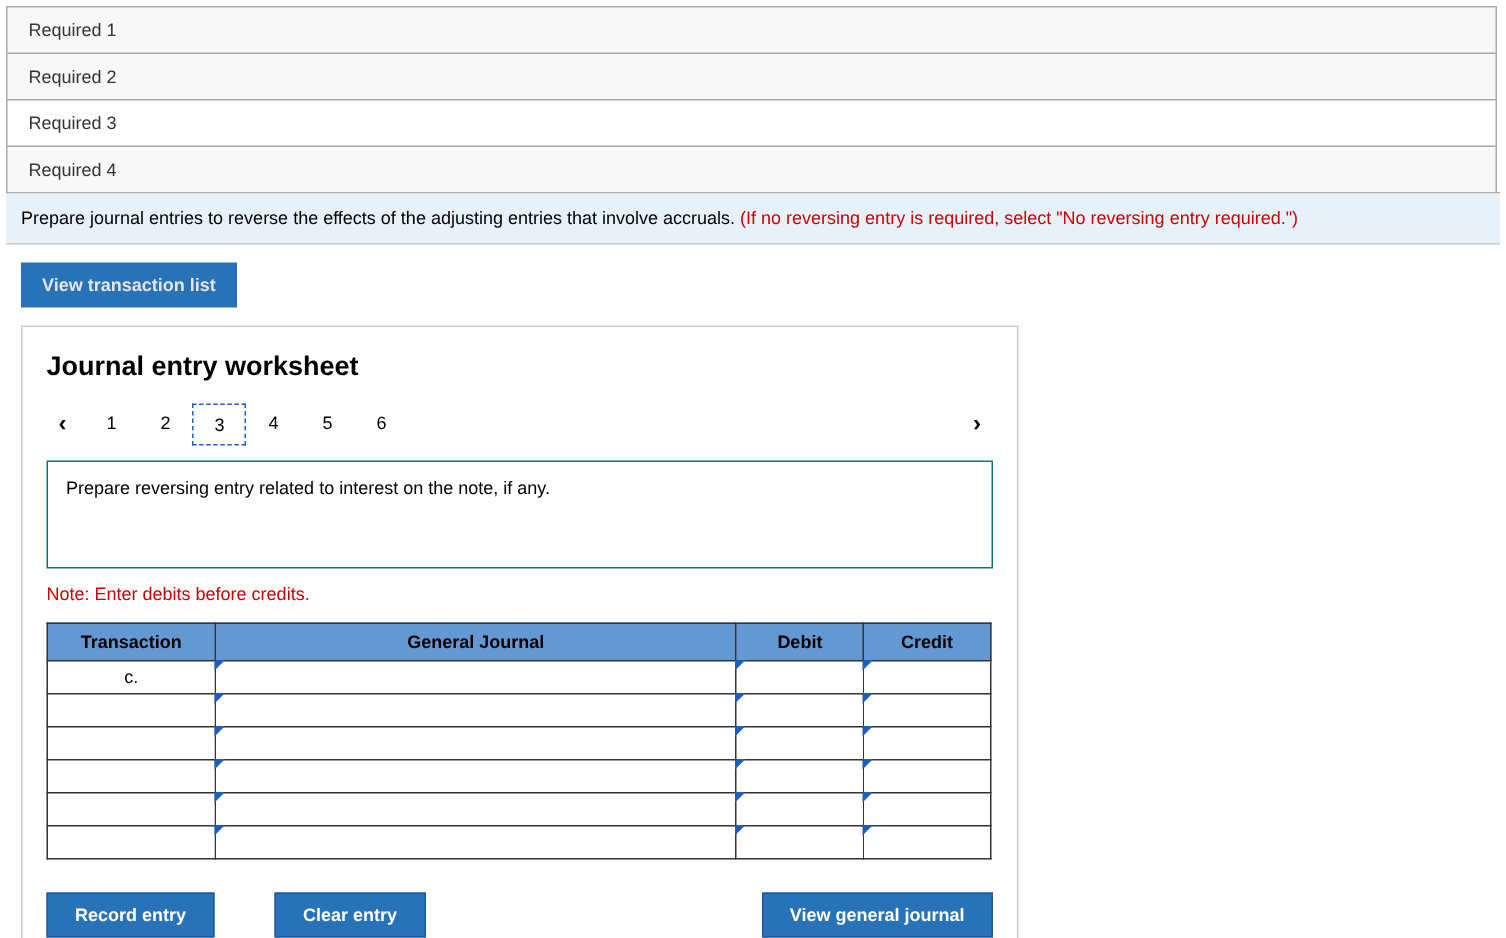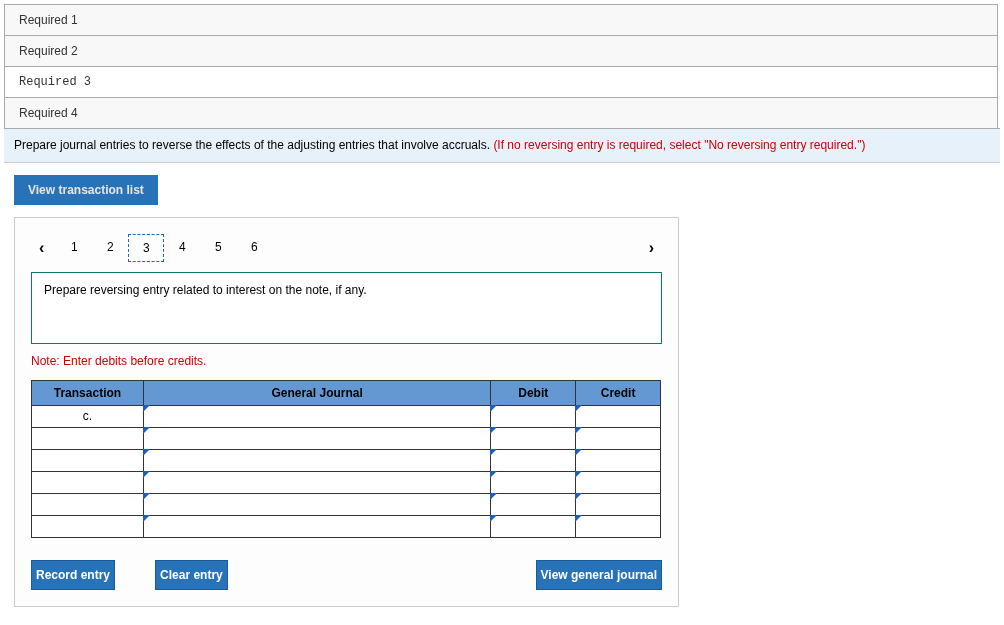--- a/index.html
+++ b/index.html
@@ -24,21 +24,20 @@
     background: #fff;
     color: #333;
     cursor: pointer;
     font-size: 12px;
     position: relative;
   }
   .tab.active {
     background: #fff;
     border-bottom: 1px solid #fff;
     margin-bottom: -1px;
-    font-family: Liberation Mono, monospace;
   }
   .tab.inactive {
     background: #f8f8f8;
   }
   .instruction {
     background: #e7f1f9;
     padding: 8px 10px;
     border-bottom: 1px solid #ccc;
     font-size: 12px;
     line-height: 1.4;
@@ -145,21 +144,21 @@
   .btn-row {
     display: flex;
     margin-top: 22px;
     gap: 0;
   }
   .btn-row .spacer { flex: 1; }
   .btn-action {
     background: #2872b8;
     color: #fff;
     border: 1px solid #185a9a;
-    padding: 7px 4px;
+    padding: 7px 18px;
     font-size: 12px;
     font-weight: bold;
     cursor: pointer;
   }
   .btn-row .btn-action:first-child { margin-right: 40px; }
 </style>
 </head>
 <body>
 
 
@@ -173,20 +172,21 @@
 
 <div class="instruction">
   <span>Prepare journal entries to reverse the effects of the adjusting entries that involve accruals. </span>
   <span class="red">(If no reversing entry is required, select "No reversing entry required.")</span>
 </div>
 
 <button class="btn-primary">View transaction list</button>
 
 <div class="worksheet-panel">
 
+  <div class="ws-title">Journal entry worksheet</div>
 
   <div class="pager-row">
     <span class="pager-arrow">‹</span>
     <div class="pager-nums">
       <div class="pnum">1</div>
       <div class="pnum">2</div>
       <div class="pnum sel">3</div>
       <div class="pnum">4</div>
       <div class="pnum">5</div>
       <div class="pnum">6</div>

